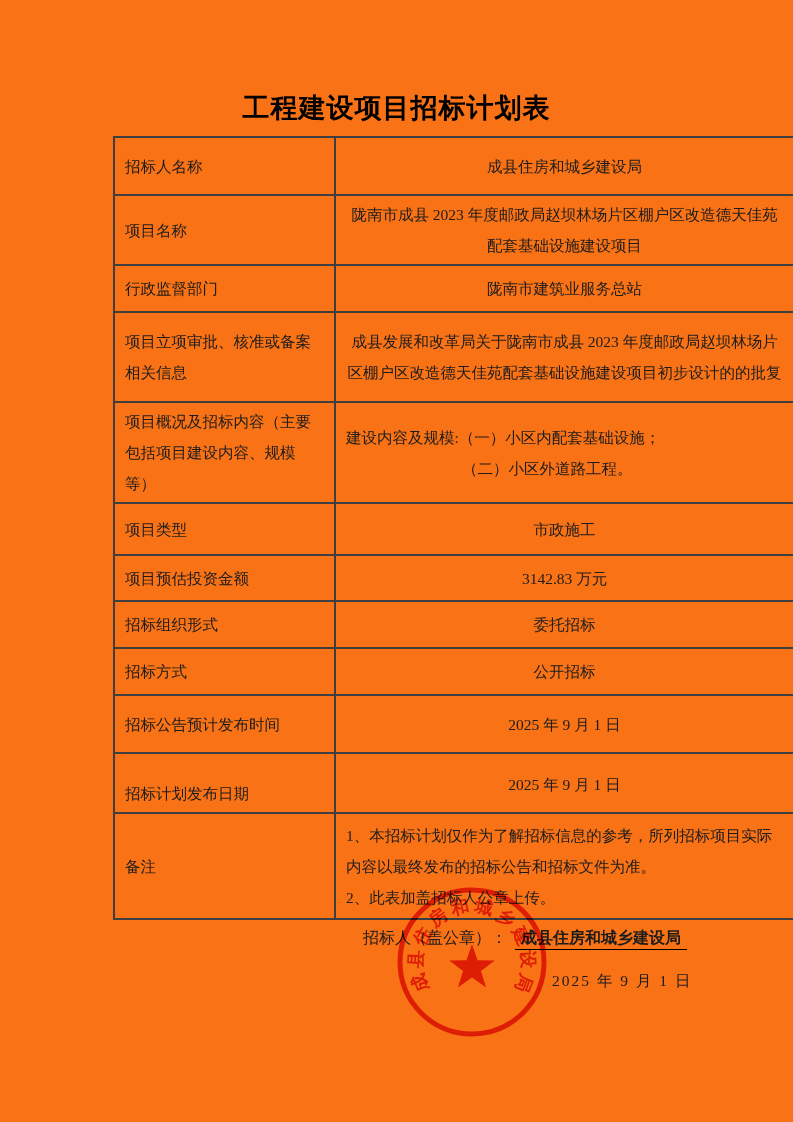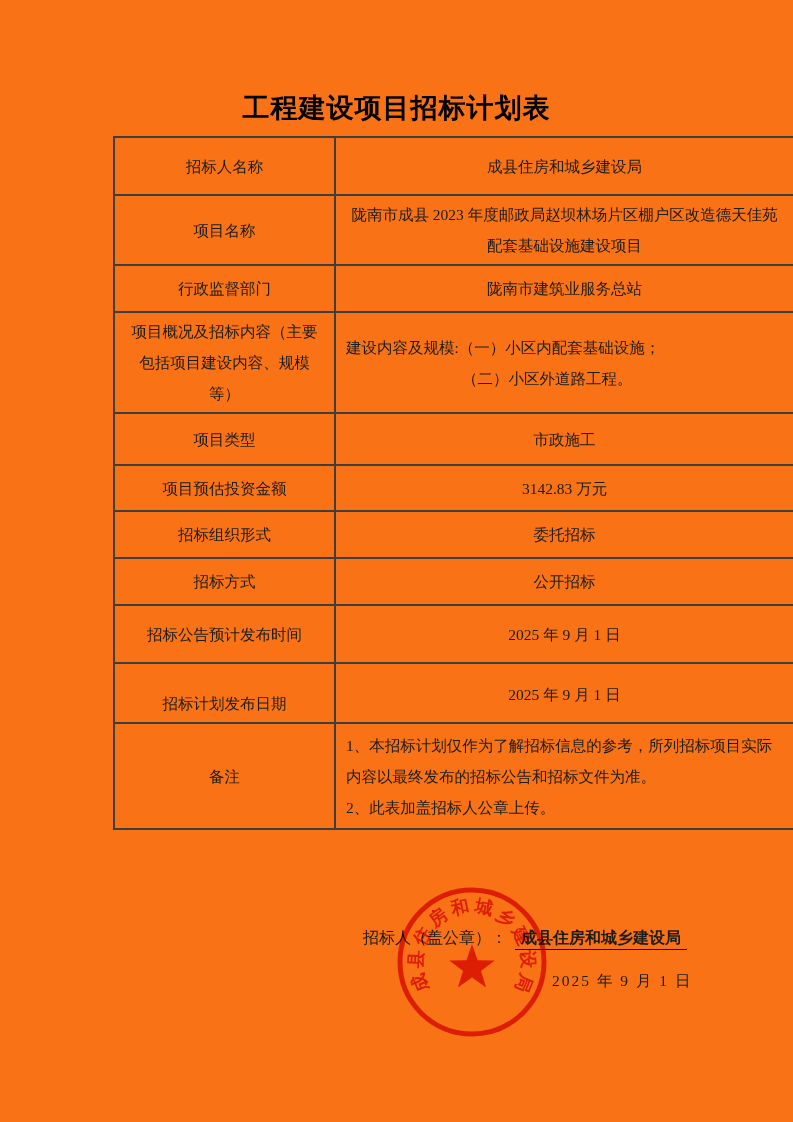--- a/index.html
+++ b/index.html
@@ -21,21 +21,21 @@
     position:absolute;left:113px;top:136px;
     width:636px;border-collapse:collapse;table-layout:fixed;
     font-size:15.5px;
   }
   table.plan-table td{
     border:2px solid #3e3e3e;
     padding:3px 10px;
     vertical-align:middle;
     line-height:2.0;
   }
-  td.lbl{width:199px;text-align:center;}
+  td.lbl{width:199px;}
   td.val{width:437px;text-align:center;}
   td.val.left{text-align:left;}
 
   tr.r0{height:58px;} tr.r1{height:59px;} tr.r2{height:47px;}
   tr.r3{height:90px;} tr.r4{height:89px;} tr.r5{height:52px;}
   tr.r6{height:46px;} tr.r7{height:47px;} tr.r8{height:47px;padding-left:20px;}
   tr.r9{height:58px;} tr.r10{height:53px;} tr.r11{height:106px;}
 
   tr.r10 td.lbl{vertical-align:top;padding-top:24px;}
   tr.r10 td.val{vertical-align:bottom;padding-bottom:12px;}
@@ -80,20 +80,24 @@
         <td class="lbl">招标人名称</td>
         <td class="val">成县住房和城乡建设局</td>
       </tr>
       <tr class="r1">
         <td class="lbl">项目名称</td>
         <td class="val">陇南市成县 2023 年度邮政局赵坝林场片区棚户区改造德天佳苑配套基础设施建设项目</td>
       </tr>
       <tr class="r2">
         <td class="lbl">行政监督部门</td>
         <td class="val">陇南市建筑业服务总站</td>
+      </tr>
+      <tr class="r3">
+        <td class="lbl">项目立项审批、核准或备案相关信息</td>
+        <td class="val">成县发展和改革局关于陇南市成县 2023 年度邮政局赵坝林场片区棚户区改造德天佳苑配套基础设施建设项目初步设计的的批复</td>
       </tr>
       <tr class="r4">
         <td class="lbl">项目概况及招标内容（主要包括项目建设内容、规模等）</td>
         <td class="val left">
           <div>建设内容及规模:（一）小区内配套基础设施；</div>
           <div class="indent2">（二）小区外道路工程。</div>
         </td>
       </tr>
       <tr class="r5">
         <td class="lbl">项目类型</td>

